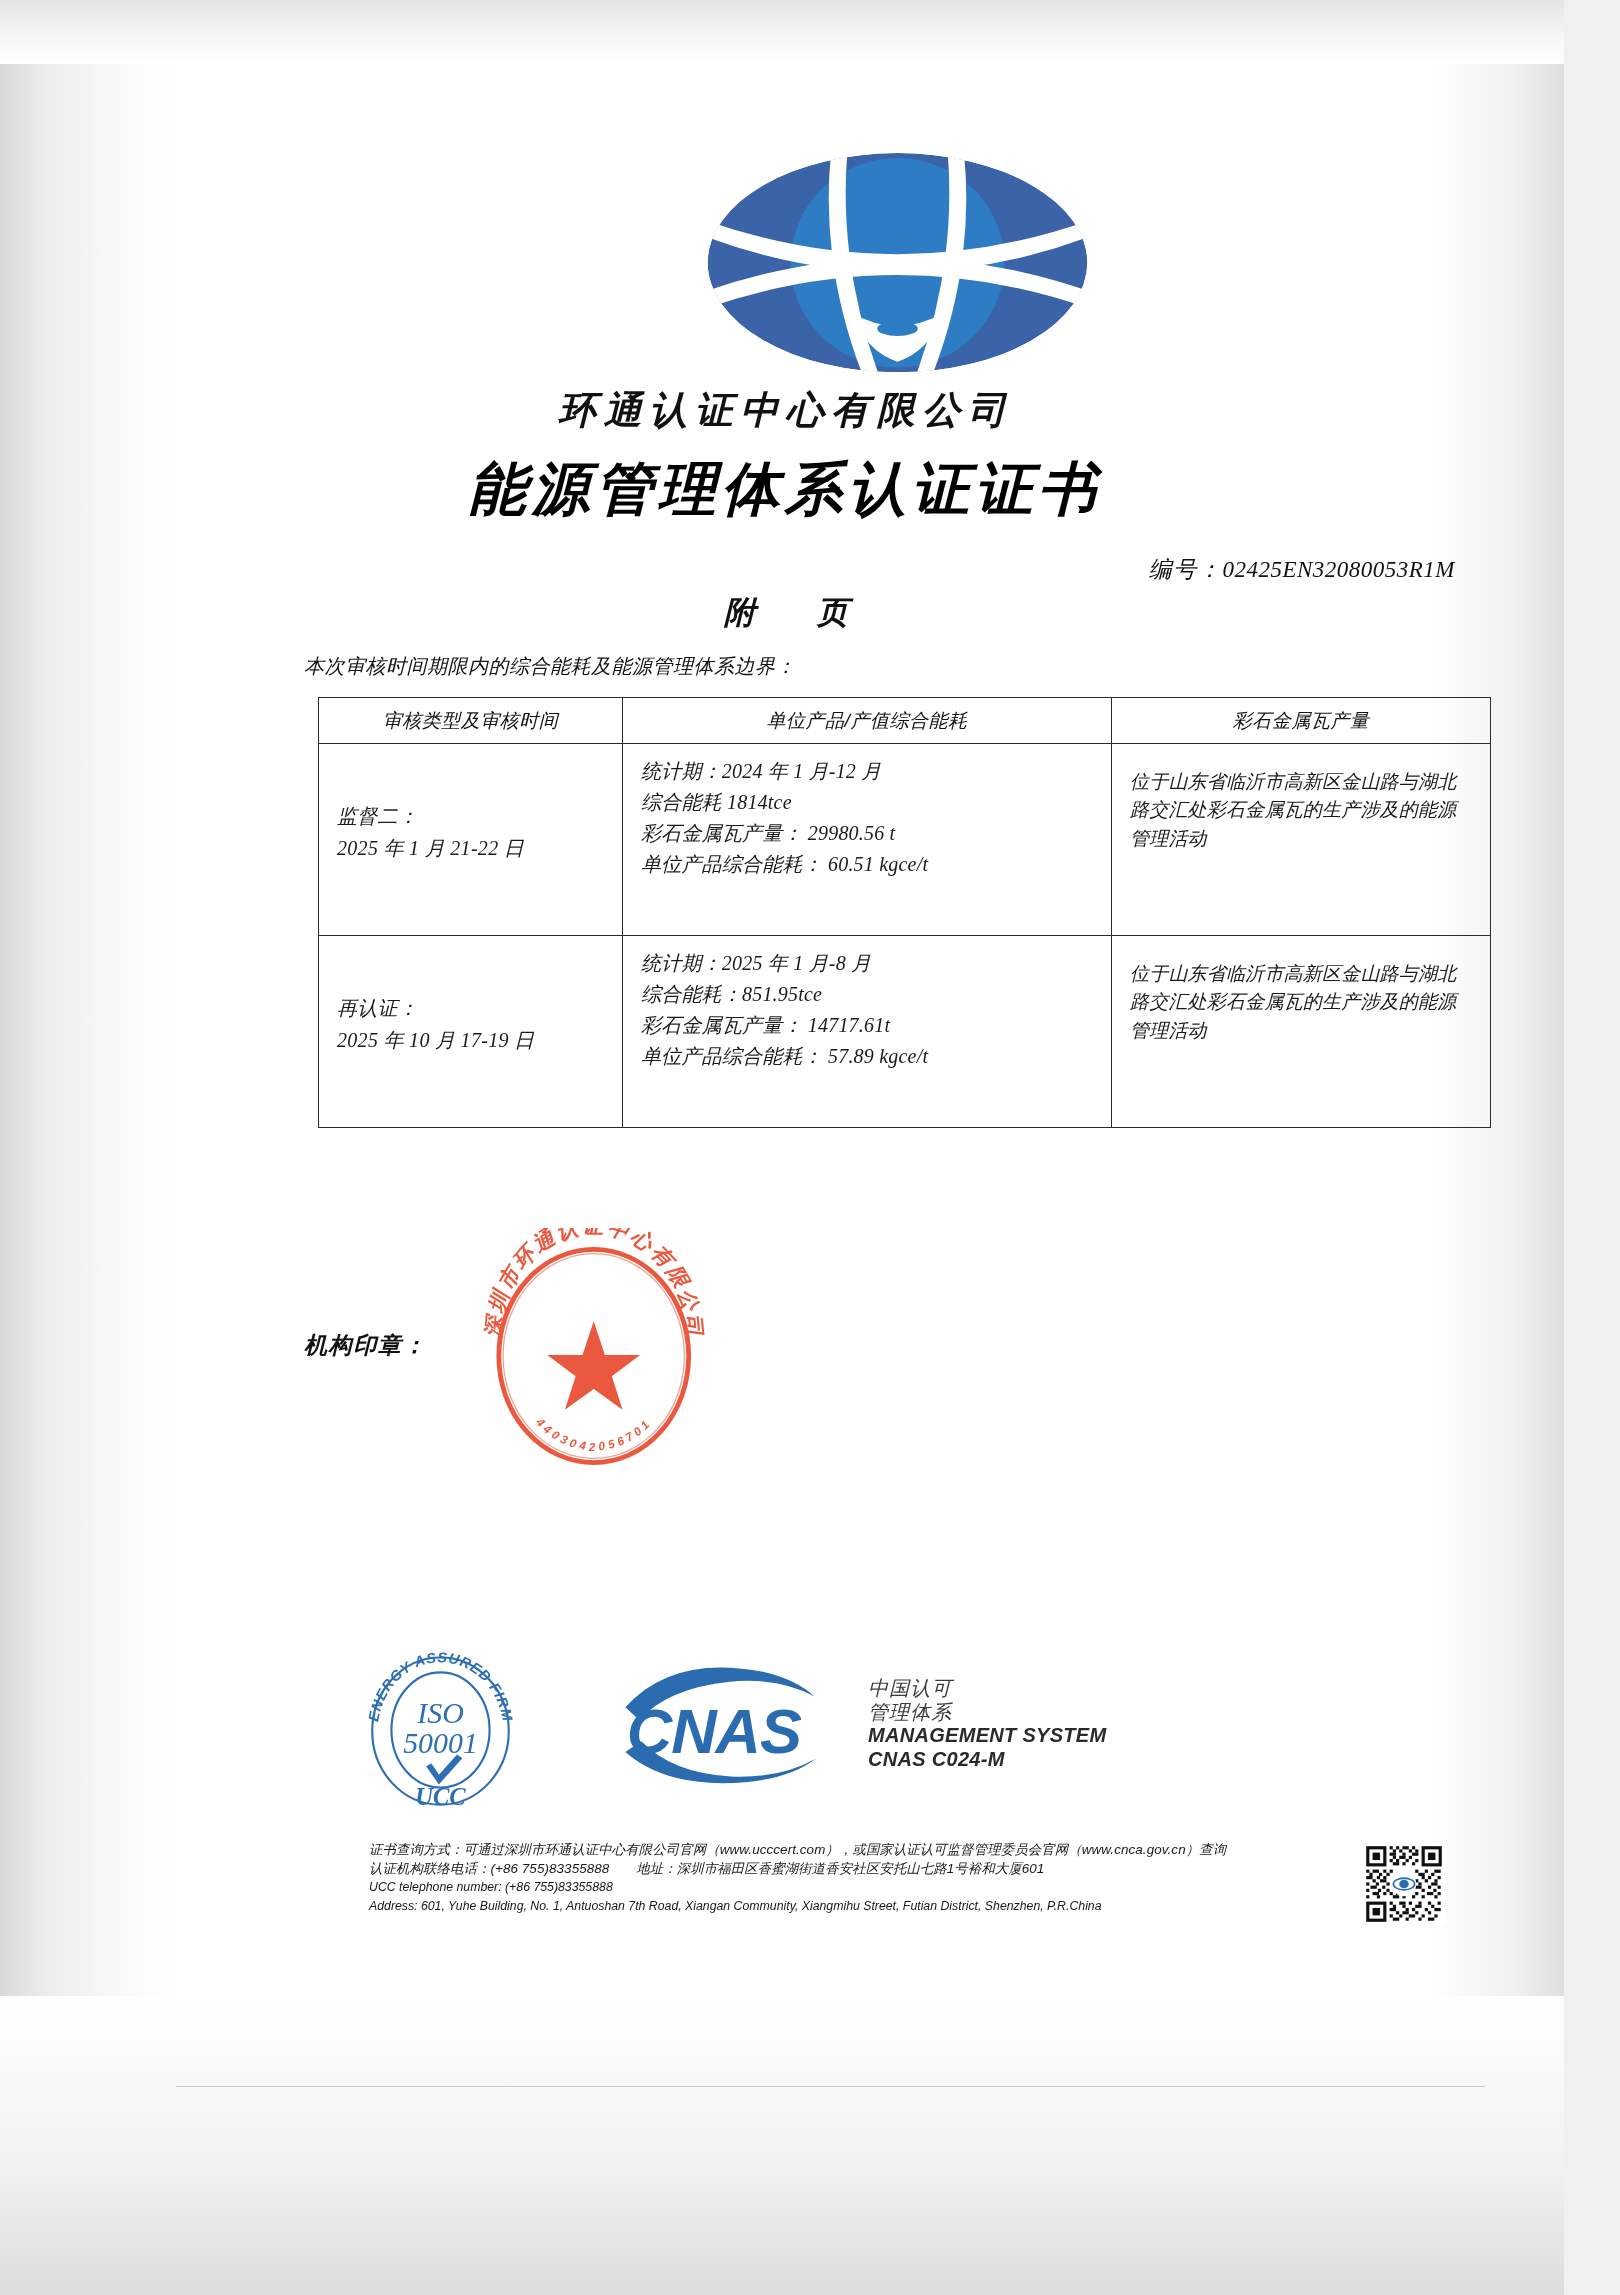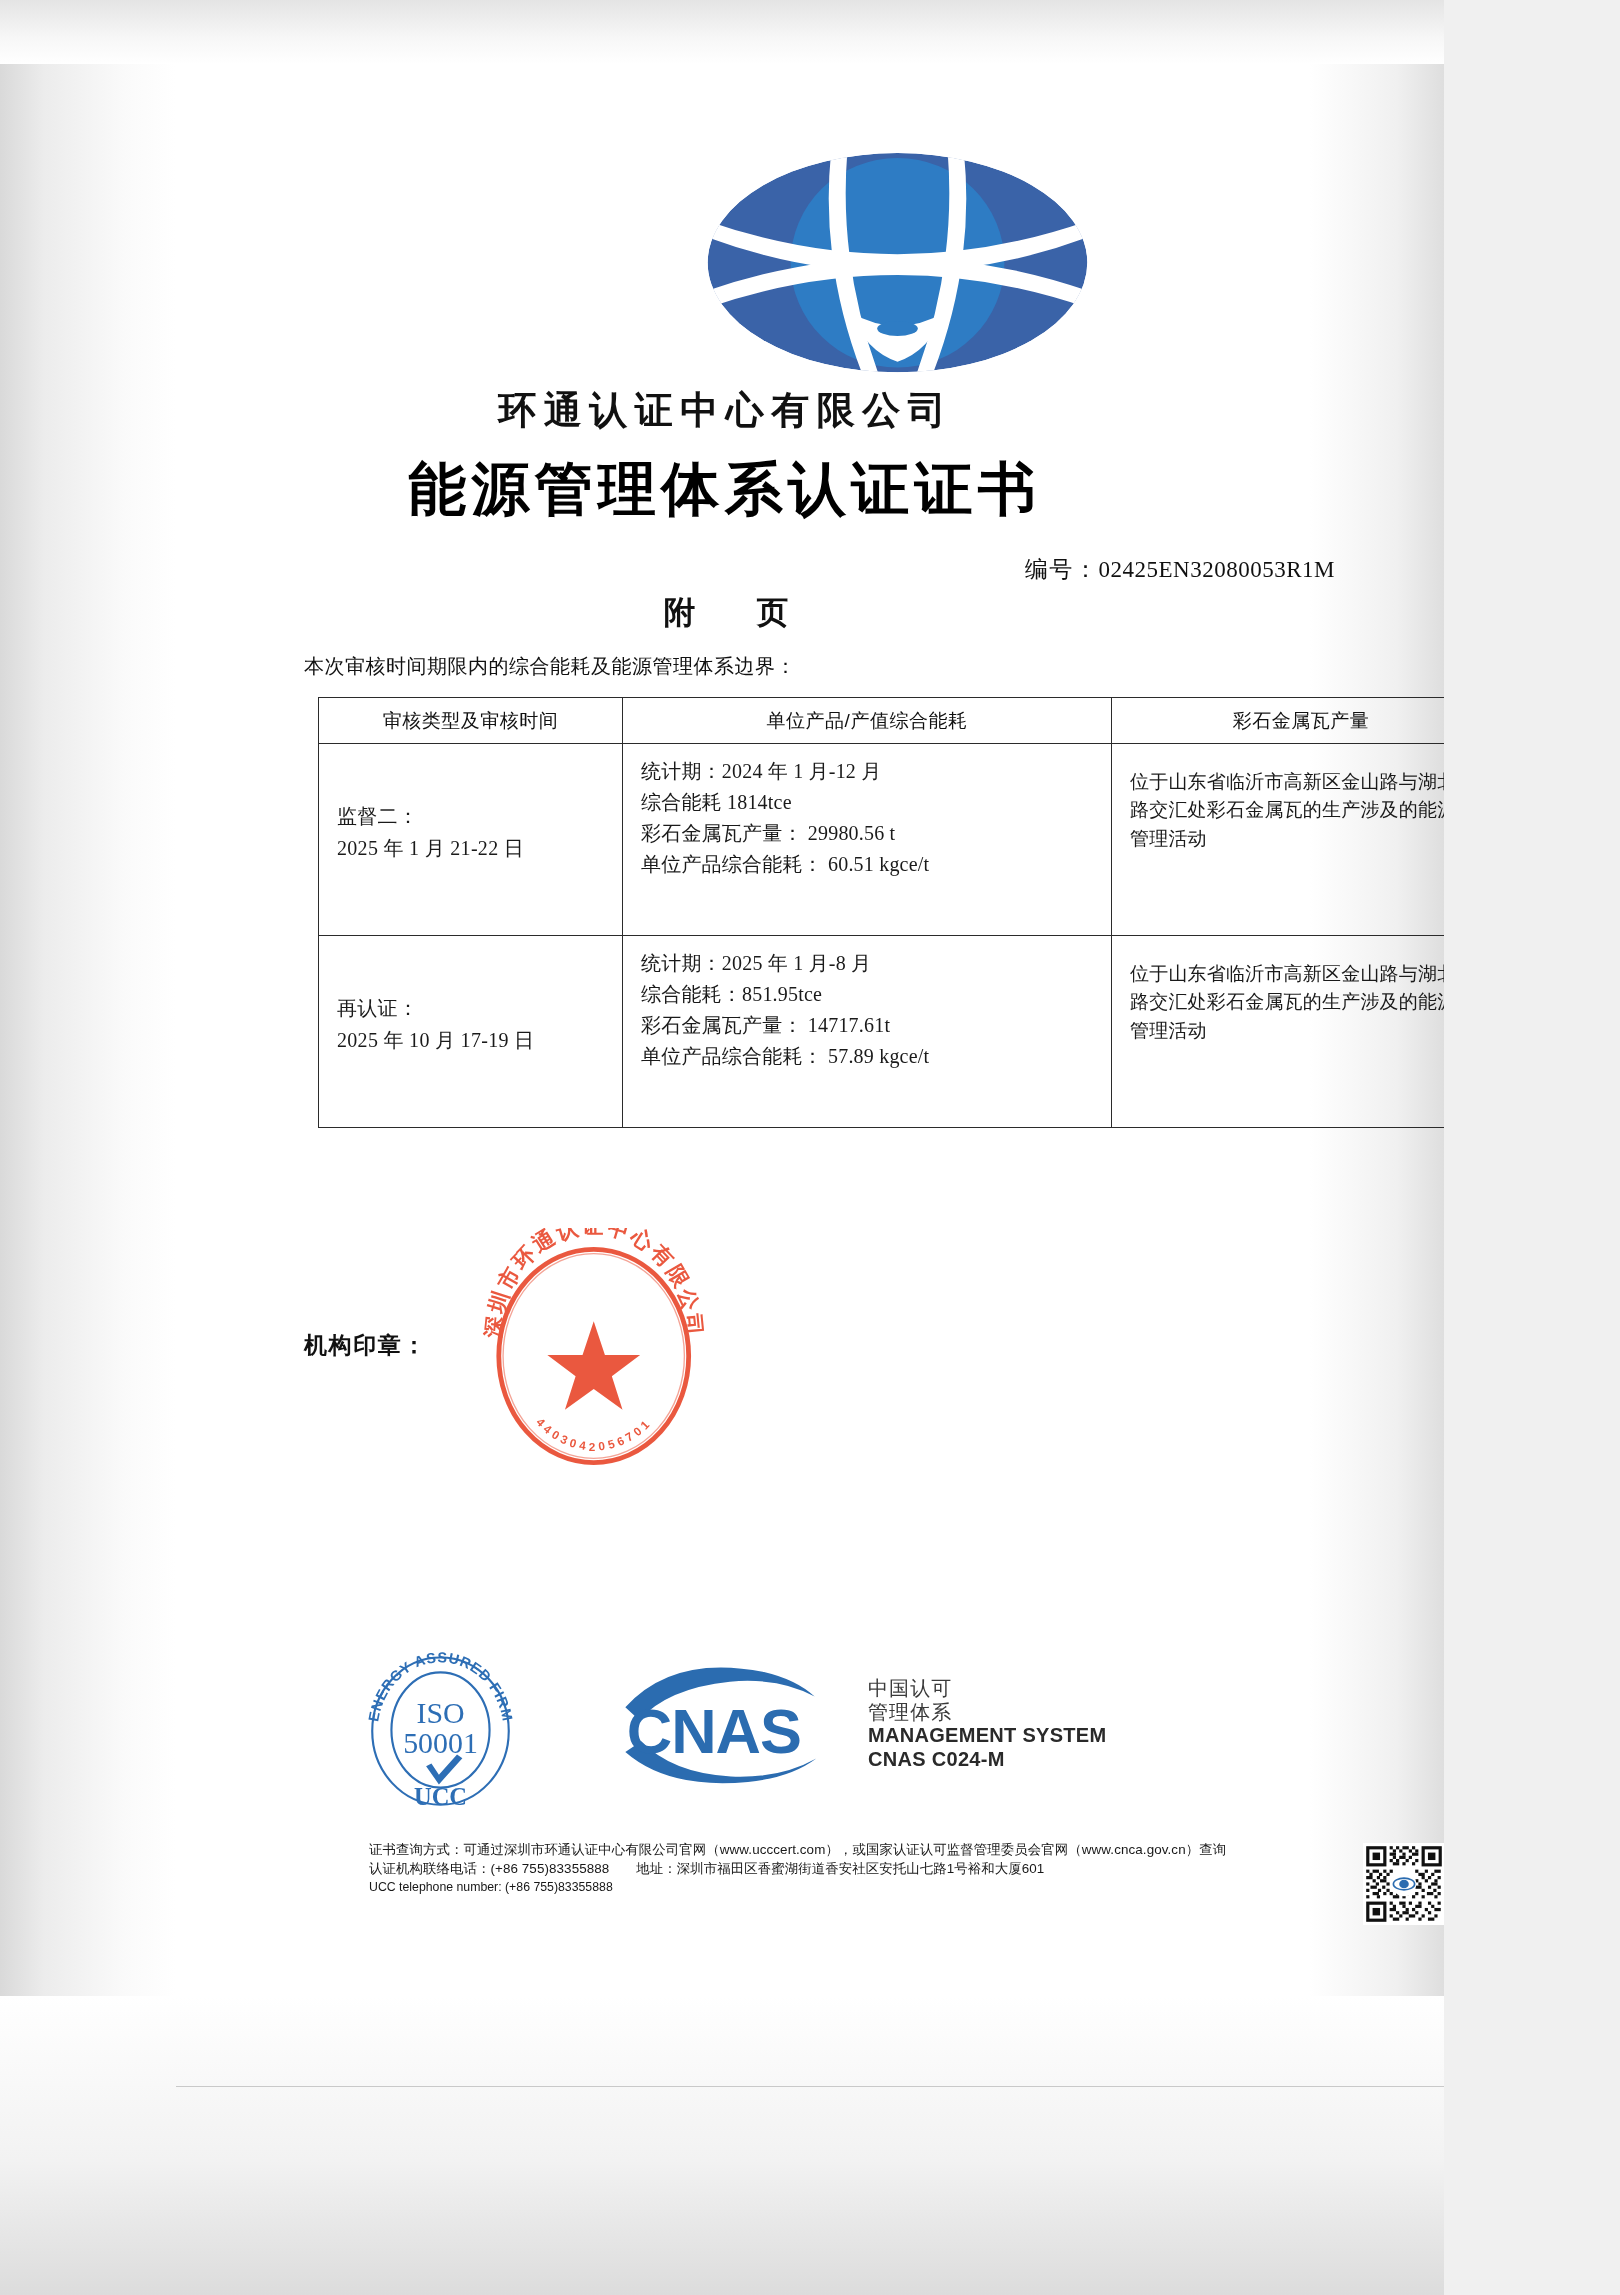--- a/index.html
+++ b/index.html
@@ -2,26 +2,27 @@
 <html style="font-size:8.5px"><head>
 <meta charset="utf-8">
 <style>
   html, body {
     margin: 0;
     padding: 0;
     background: #f0f0f0;
   }
   .page {
     position: relative;
-    width: 1444px;
+    width: 1564px;
     height: 2295px;
     background: #ffffff;
     overflow: hidden;
     font-family: "Liberation Serif", "DejaVu Serif", serif;
     color: #1a1a1a;
+    font-style: italic;
   }
 
   
   .scan-edge-left {
     position: absolute;
     left: 0; top: 0;
     width: 176px; height: 100%;
     background: linear-gradient(to right, #d9d9d9 0%, #ececec 25%, #fafafa 70%, #ffffff 100%);
     pointer-events: none;
   }
@@ -418,20 +419,21 @@
       <div class="zh">中国认可</div>
       <div class="zh">管理体系</div>
       <div class="en">MANAGEMENT SYSTEM</div>
       <div class="en">CNAS C024-M</div>
     </div>
 
     <div class="fineprint">
       <div class="fp-line">证书查询方式：可通过深圳市环通认证中心有限公司官网（www.ucccert.com），或国家认证认可监督管理委员会官网（www.cnca.gov.cn）查询</div>
       <div class="fp-line">认证机构联络电话：(+86 755)83355888　　地址：深圳市福田区香蜜湖街道香安社区安托山七路1号裕和大厦601</div>
       <div class="fp-en">UCC telephone number: (+86 755)83355888</div>
+      <div class="fp-en">Address: 601, Yuhe Building, No. 1, Antuoshan 7th Road, Xiangan Community, Xiangmihu Street, Futian District, Shenzhen, P.R.China</div>
     </div>
 
     <div class="qr">
       <svg viewBox="0 0 154 154" width="82" height="82">
         <rect width="154" height="154" fill="#ffffff"></rect>
         <g fill="#111111">
           <rect x="6" y="6" width="38" height="38"></rect>
             <rect x="12" y="12" width="26" height="26" fill="#fff"></rect>
             <rect x="18" y="18" width="14" height="14"></rect>
           <rect x="110" y="6" width="38" height="38"></rect>

